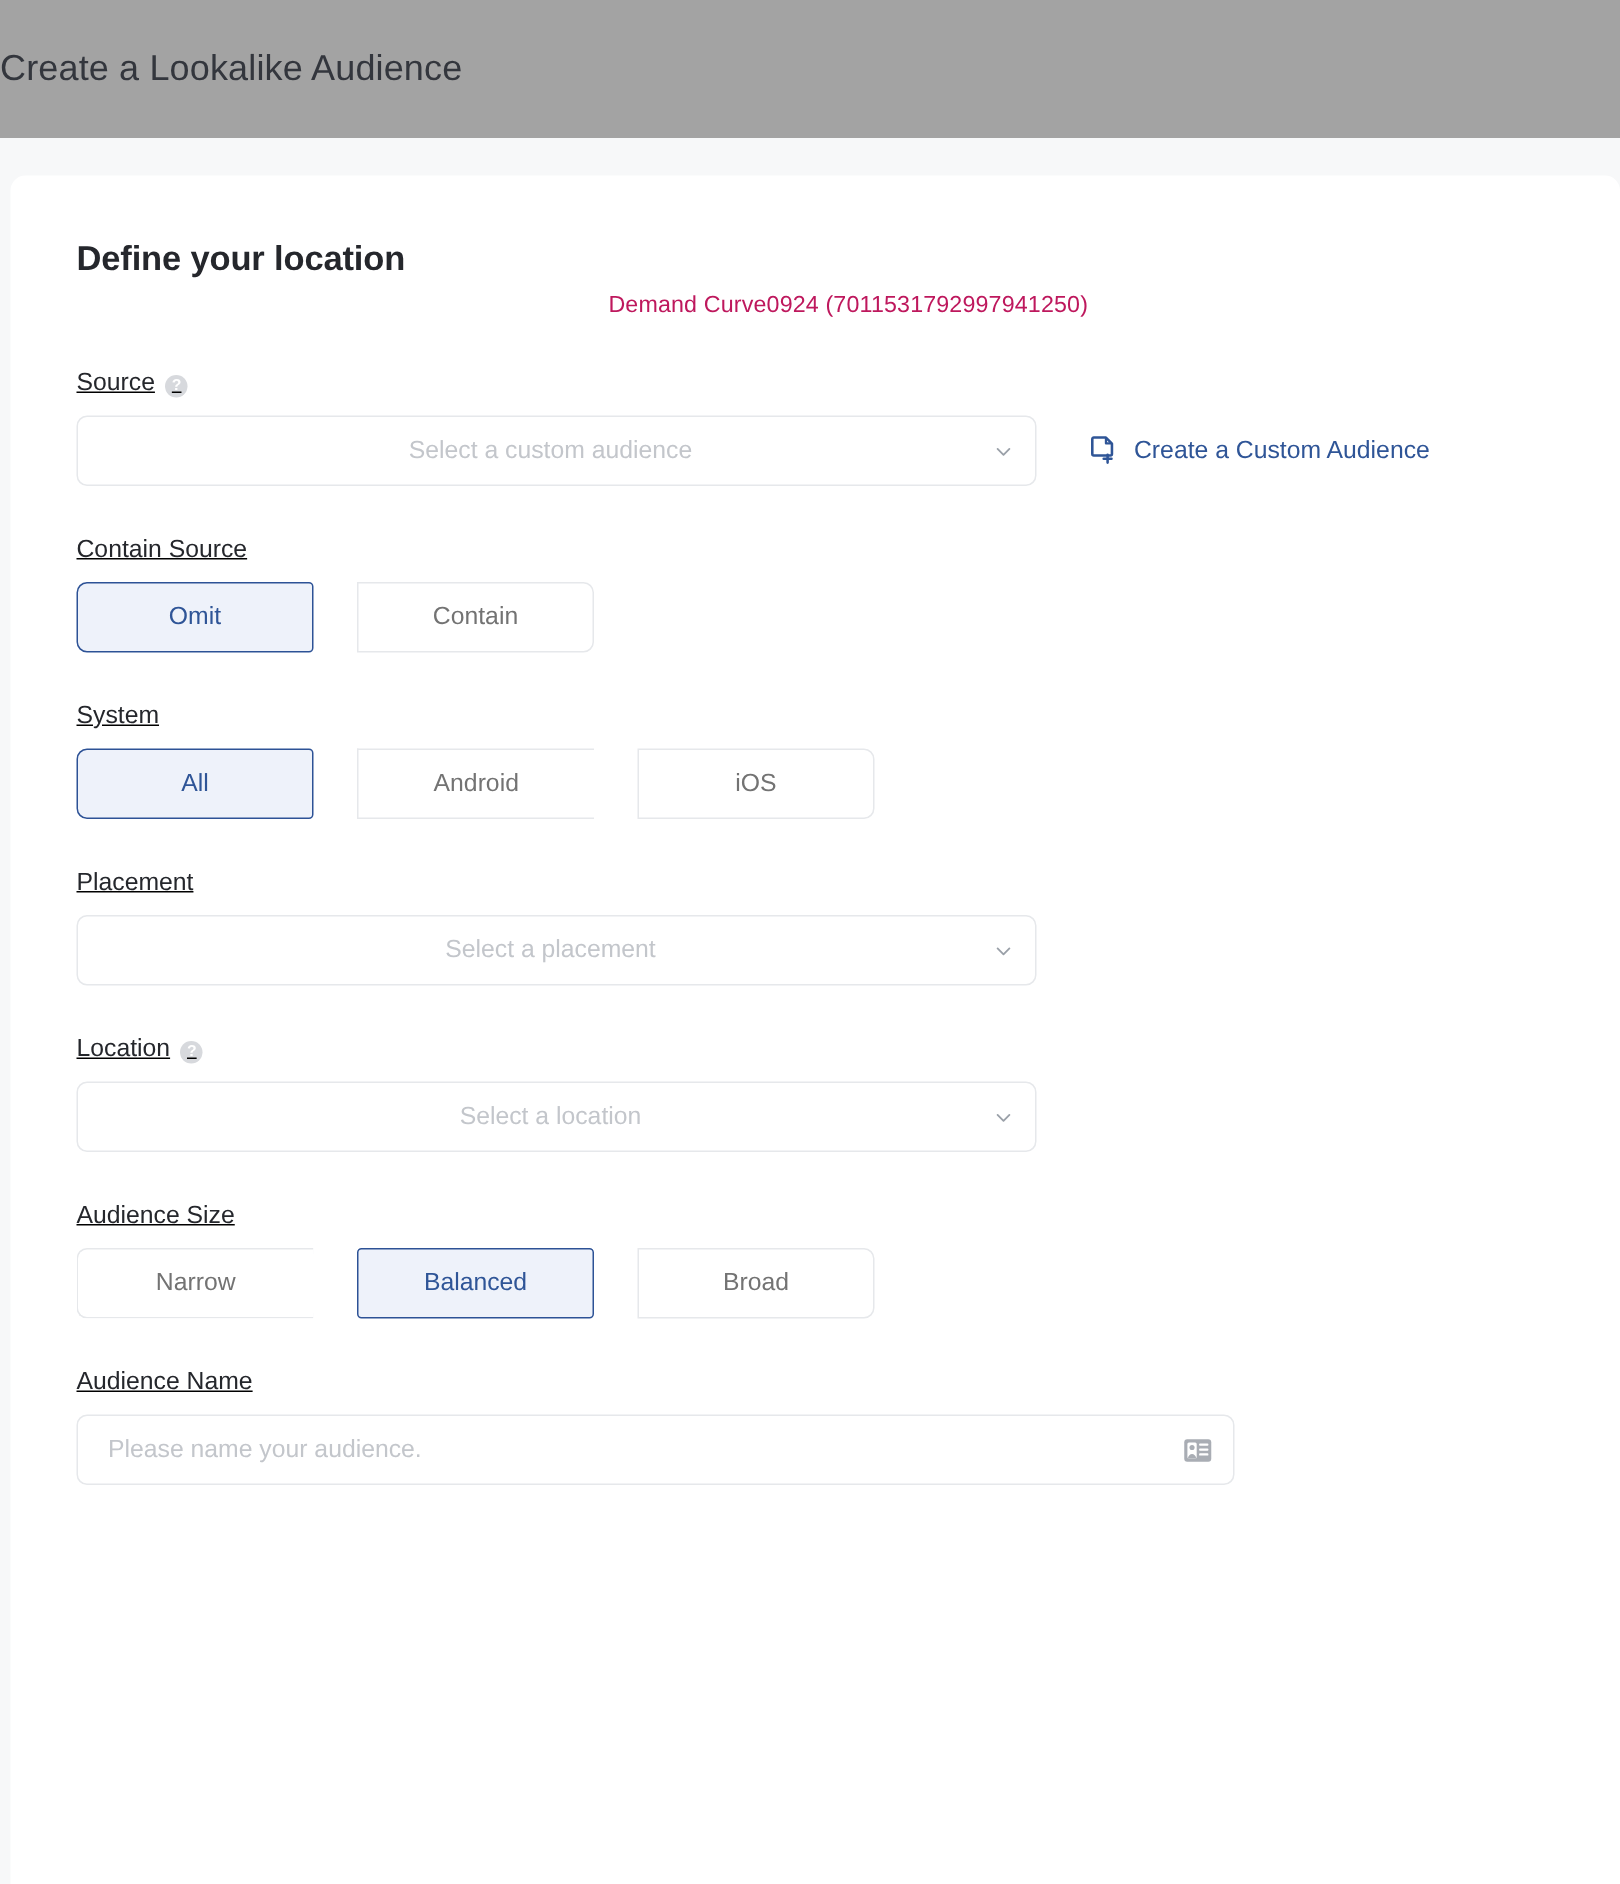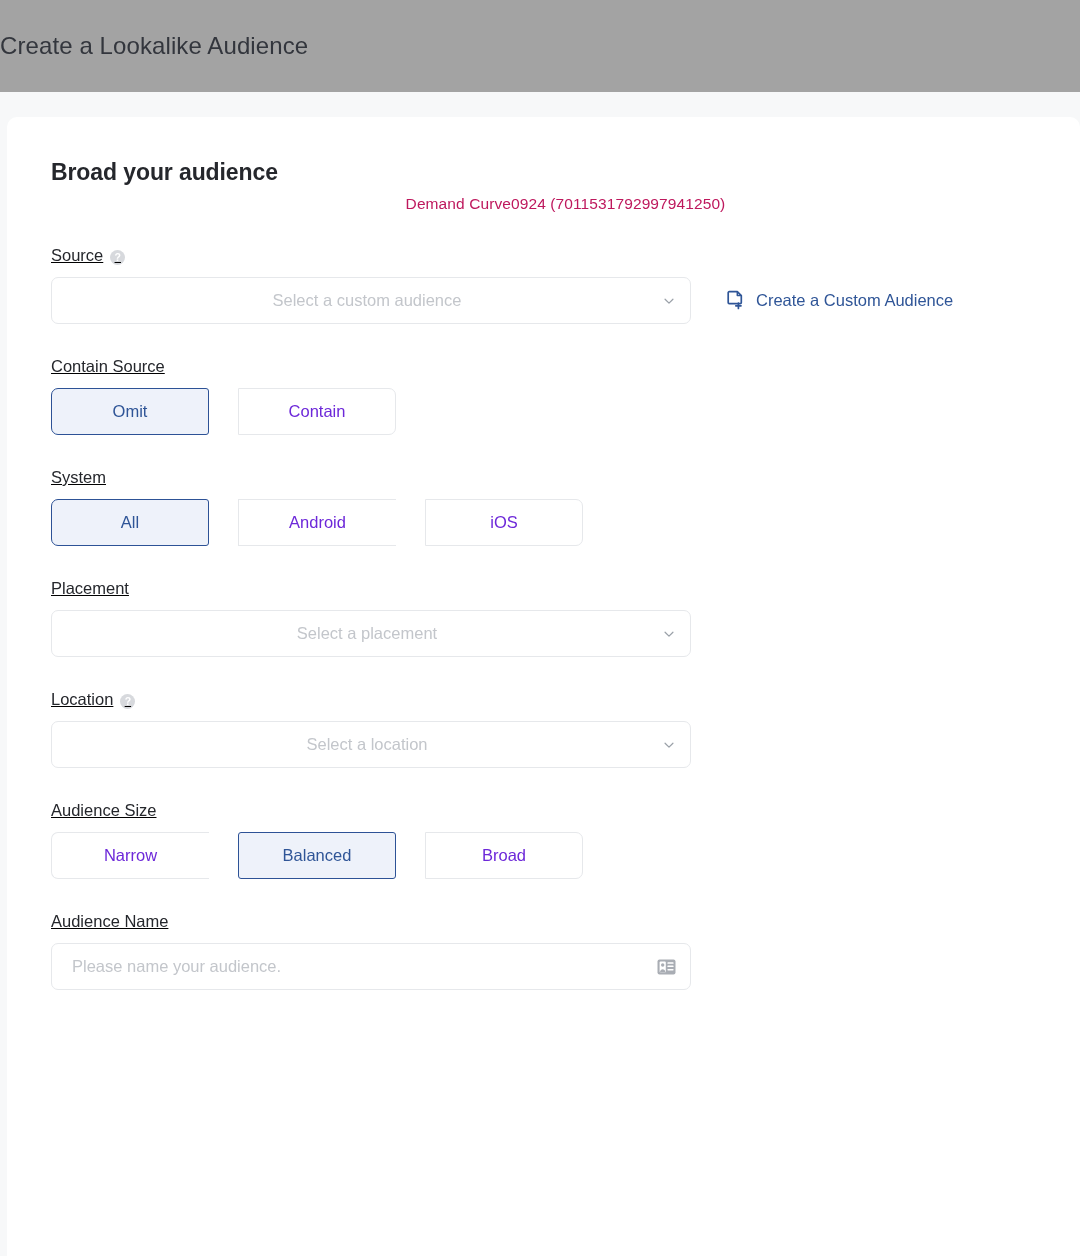--- a/index.html
+++ b/index.html
@@ -140,21 +140,21 @@
     gap: 29px;
   }
   .seg {
     height: 47px;
     min-width: 158px;
     box-sizing: border-box;
     display: flex;
     align-items: center;
     justify-content: center;
     font-size: 16.5px;
-    color: #6d28d9;
+    color: #737373;
     background: #ffffff;
     border: 1px solid #e6e8eb;
     border-right: none;
     cursor: pointer;
     position: relative;
     z-index: 1;
   }
   .seg:last-child {
     border-right: 1px solid #e6e8eb;
     border-top-right-radius: 7px;
@@ -175,21 +175,21 @@
     border-top-left-radius: 7px;
     border-bottom-left-radius: 7px;
   }
   .seg.selected:last-child {
     border-top-right-radius: 7px;
     border-bottom-right-radius: 7px;
   }
 
   
   .text-input {
-    width: 640px;
+    width: 772px;
     height: 47px;
     border: 1px solid #e6e8eb;
     border-radius: 7px;
     background: #ffffff;
     display: flex;
     align-items: center;
     padding: 0 14px 0 20px;
     box-sizing: border-box;
   }
   .text-input-placeholder {
@@ -203,21 +203,21 @@
 <body>
 
 <div class="page-header">
   <div class="page-header-title">Create a Lookalike Audience</div>
 </div>
 
 <div class="gap-strip"></div>
 
 <div class="card">
 
-  <div class="section-heading">Broad your audience</div>
+  <div class="section-heading">Define your location</div>
   <div class="section-sub">Demand Curve0924 (7011531792997941250)</div>
 
   <div class="field">
     <div class="field-label-row">
       <span class="field-label">Source</span>
       <span class="help-icon">?</span>
     </div>
     <div class="select-row">
       <div class="select">
         <span class="select-placeholder">Select a custom audience</span>

